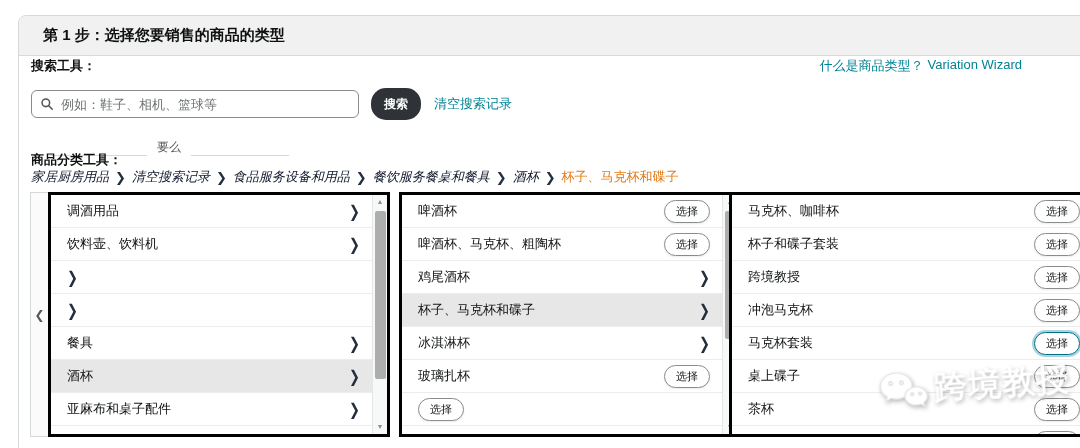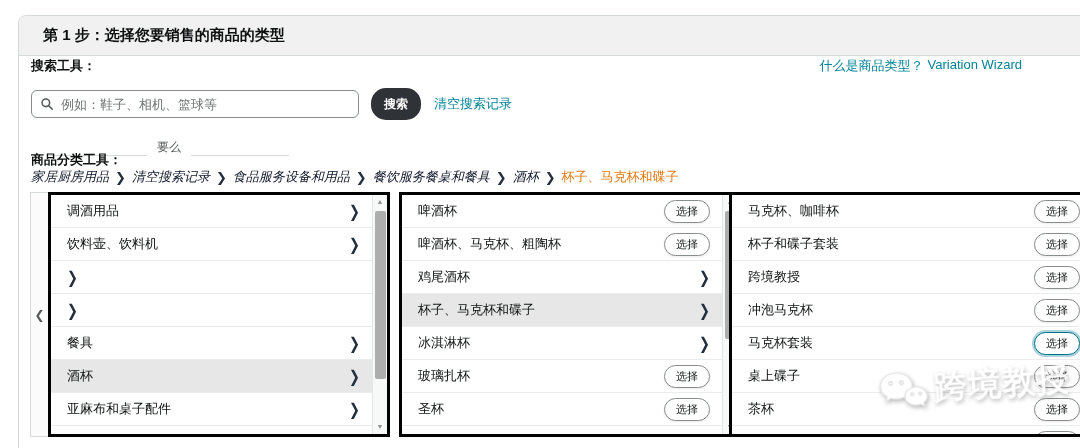--- a/index.html
+++ b/index.html
@@ -184,21 +184,20 @@
       </div>
       <div class="row">
         <span class="row-label">冰淇淋杯</span>
         <span class="chevron">❯</span>
       </div>
       <div class="row">
         <span class="row-label">玻璃扎杯</span>
         <button class="select-btn">选择</button>
       </div>
       <div class="row">
-        <span class="row-label">圣杯</span>
         <button class="select-btn">选择</button>
       </div>
       <div class="row">
         <span class="row-label"></span>
       </div>
     </div>
   <div class="scrollbar">
     <div class="sb-arrow up">▲</div>
     <div class="sb-thumb"></div>
     <div class="sb-arrow down">▼</div>

